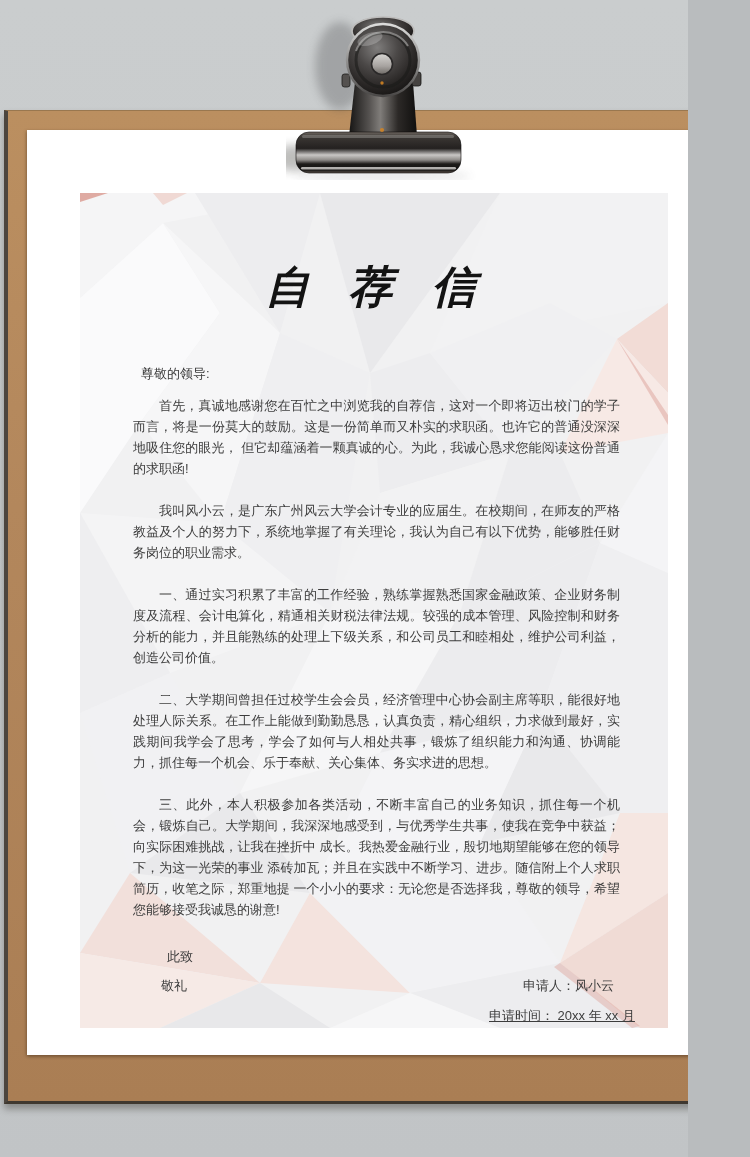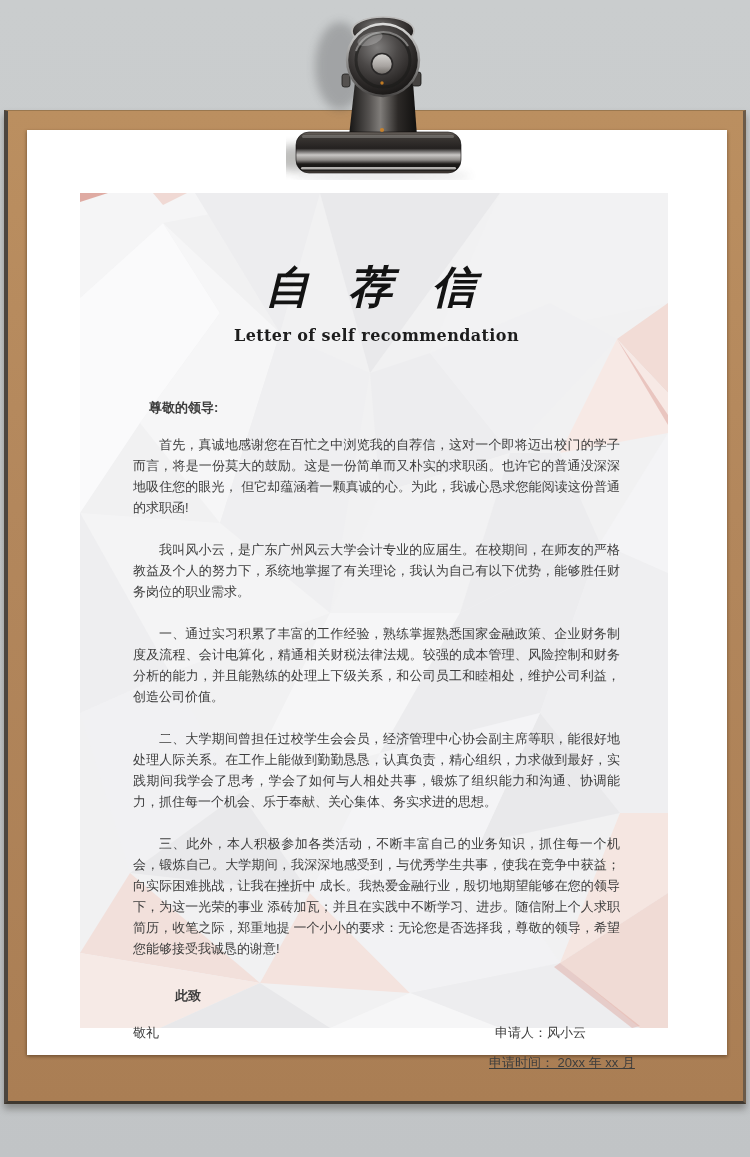--- a/index.html
+++ b/index.html
@@ -1,17 +1,17 @@
 <!DOCTYPE html>
 <html><head>
 <meta charset="utf-8">
 <style>
   html,body{margin:0;padding:0;background:#b9bcbe;}
   .stage{
-    position:relative;width:750px;height:1157px;overflow:hidden;
+    position:relative;width:688px;height:1157px;overflow:hidden;
     background:linear-gradient(180deg,#cacdce 0%,#c8cbcc 45%,#c1c4c6 100%);
     font-family:"Liberation Sans","DejaVu Sans",sans-serif;
   }
   .board{
     position:absolute;left:4px;top:110px;width:742px;height:994px;
     background:linear-gradient(180deg,#bb8f60 0%,#b3875c 40%,#aa7e54 100%);
     border-left:4px solid #4c453e;border-right:3px solid #6b5a48;
     border-bottom:3px solid #3f3830;border-top:1px solid #99774f;
     box-shadow:0 5px 7px rgba(30,25,20,.35);
     box-sizing:border-box;
@@ -29,26 +29,26 @@
   .letter-title{
     margin:0;text-align:center;color:#131313;
     font:italic 700 44px/1.15 "DejaVu Serif","Liberation Serif",serif;
     letter-spacing:12px;white-space:nowrap;
   }
   .letter-subtitle{
     margin:12px 0 0 0;text-align:center;color:#1d1d1d;
     font:700 16px/22px "DejaVu Serif","Liberation Serif",serif;letter-spacing:.4px;
   }
   .body-text{margin-top:50px;text-align:justify;}
-  .line{margin:16px;font-weight:bold;}
+  .line{margin:8px;}
   .indent{text-indent:2em;}
   .para{margin:21px 0 0 0;text-indent:2em;}
   .para.first{margin-top:11px;}
   .cizhi{margin-top:26px;text-indent:2em;}
-  .sign-row{position:relative;margin-top:8px;height:21px;}
+  .sign-row{position:relative;margin-top:8px;height:21px;margin-left:28px;}
   .jingli{position:absolute;left:0;top:0;}
   .applicant{position:absolute;left:362px;top:0;white-space:nowrap;}
   .date-row{margin-top:9px;padding-left:356px;white-space:nowrap;text-decoration:underline;}
   .clip{position:absolute;left:286px;top:4px;width:190px;height:176px;}
 </style>
 </head>
 <body>
 
 <div class="stage">
 
@@ -91,21 +91,20 @@
     <polygon points="480,770 588,700 588,835 560,835" fill="#f0dbd5"></polygon>
     <polygon points="80,835 180,790 250,835" fill="#e8e8ea"></polygon>
     <polygon points="250,835 330,800 420,835" fill="#f6f6f7"></polygon>
     <polygon points="480,770 560,833 552,835 474,774" fill="#e0aba3" opacity="0.5"></polygon>
     <polygon points="0,0 28,0 0,9" fill="#d9988f" opacity="0.8"></polygon>
     <polygon points="73,0 107,0 83,12" fill="#f0d9d4"></polygon>
   </svg>
 
   <div class="letter-content">
     <h1 class="letter-title">自 荐 信</h1>
-    <div class="letter-subtitle">Letter of self recommendation</div>
 
     <div class="body-text">
       <p class="line">尊敬的领导:</p>
       <p class="para first">首先，真诚地感谢您在百忙之中浏览我的自荐信，这对一个即将迈出校门的学子而言，将是一份莫大的鼓励。这是一份简单而又朴实的求职函。也许它的普通没深深地吸住您的眼光， 但它却蕴涵着一颗真诚的心。为此，我诚心恳求您能阅读这份普通的求职函!</p>
       <p class="para">我叫风小云，是广东广州风云大学会计专业的应届生。在校期间，在师友的严格 教益及个人的努力下，系统地掌握了有关理论，我认为自己有以下优势，能够胜任财务岗位的职业需求。</p>
       <p class="para">一、通过实习积累了丰富的工作经验，熟练掌握熟悉国家金融政策、企业财务制度及流程、会计电算化，精通相关财税法律法规。较强的成本管理、风险控制和财务分析的能力，并且能熟练的处理上下级关系，和公司员工和睦相处，维护公司利益，创造公司价值。</p>
       <p class="para">二、大学期间曾担任过校学生会会员，经济管理中心协会副主席等职，能很好地处理人际关系。在工作上能做到勤勤恳恳，认真负责，精心组织，力求做到最好，实践期间我学会了思考，学会了如何与人相处共事，锻炼了组织能力和沟通、协调能力，抓住每一个机会、乐于奉献、关心集体、务实求进的思想。</p>
       <p class="para">三、此外，本人积极参加各类活动，不断丰富自己的业务知识，抓住每一个机会，锻炼自己。大学期间，我深深地感受到，与优秀学生共事，使我在竞争中获益；向实际困难挑战，让我在挫折中 成长。我热爱金融行业，殷切地期望能够在您的领导下，为这一光荣的事业 添砖加瓦；并且在实践中不断学习、进步。随信附上个人求职简历，收笔之际，郑重地提 一个小小的要求：无论您是否选择我，尊敬的领导，希望您能够接受我诚恳的谢意!</p>
 
       <p class="line cizhi">此致</p>

